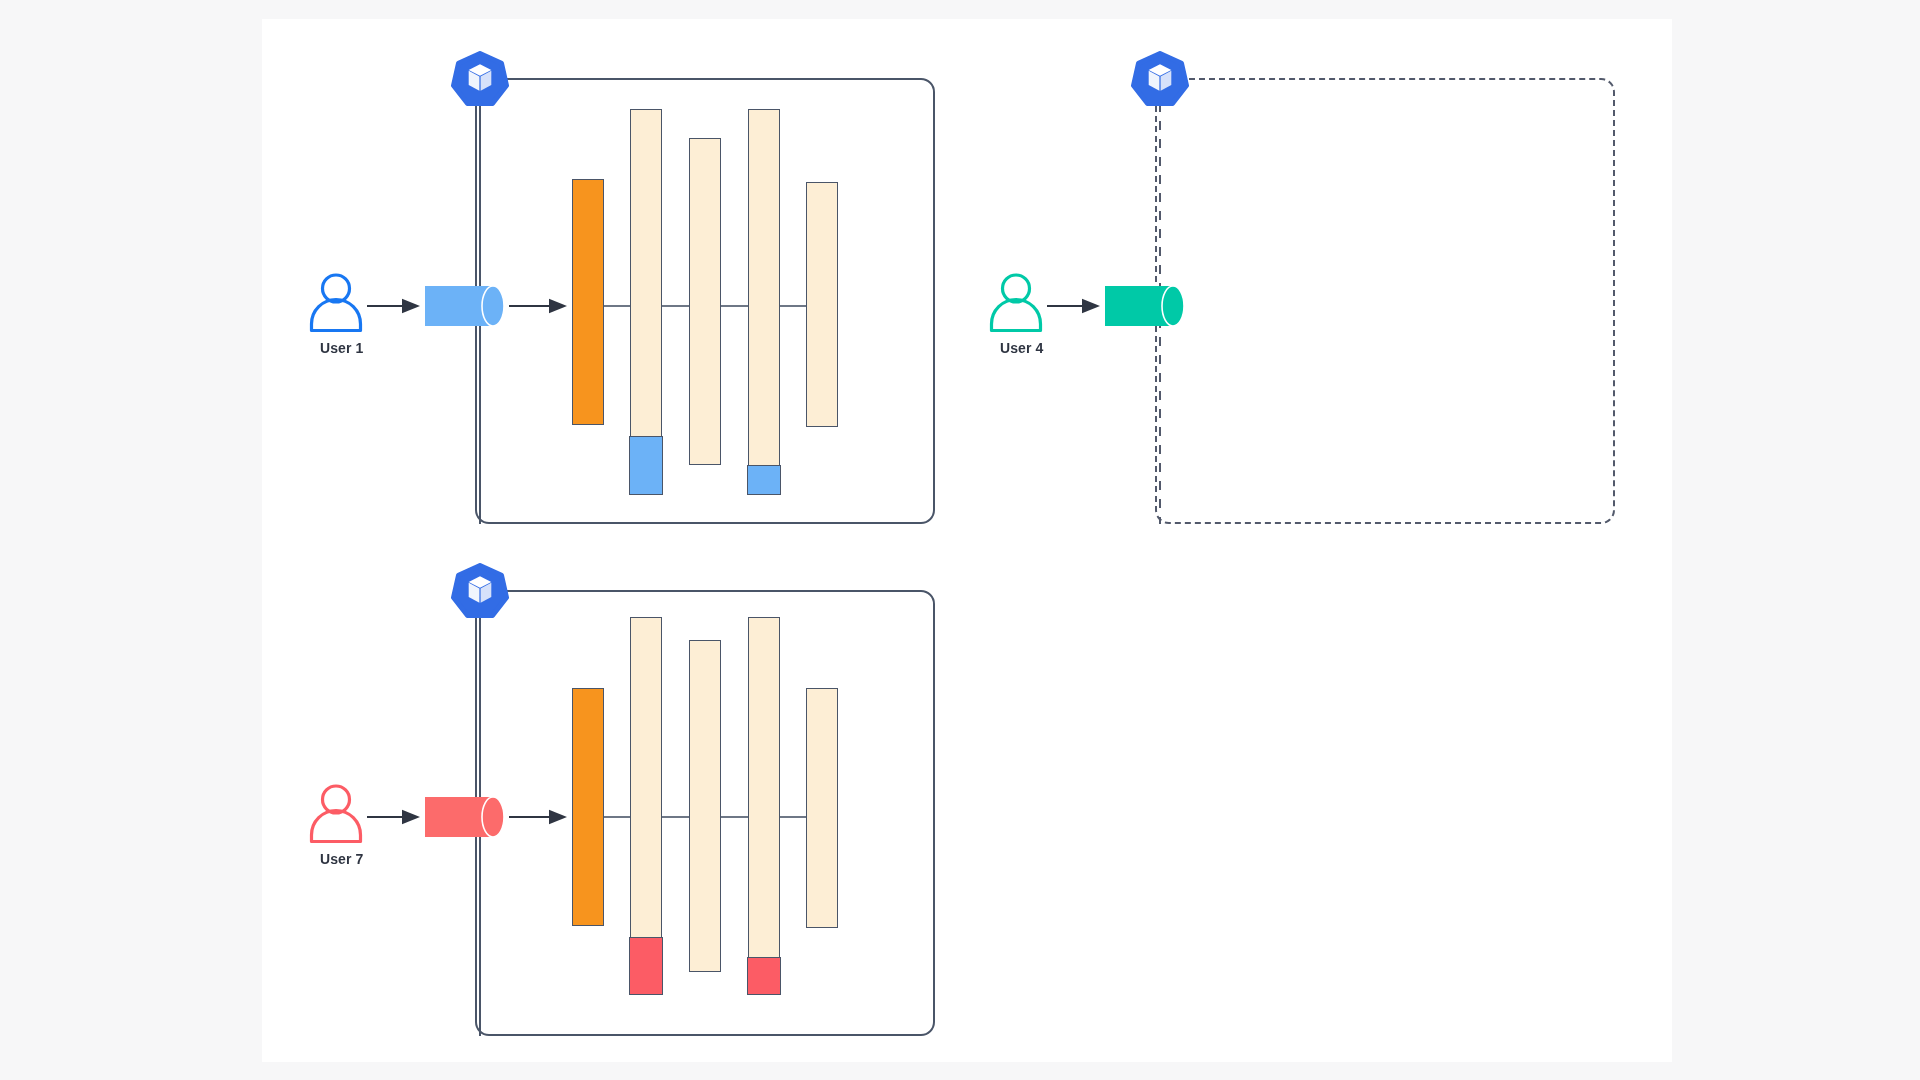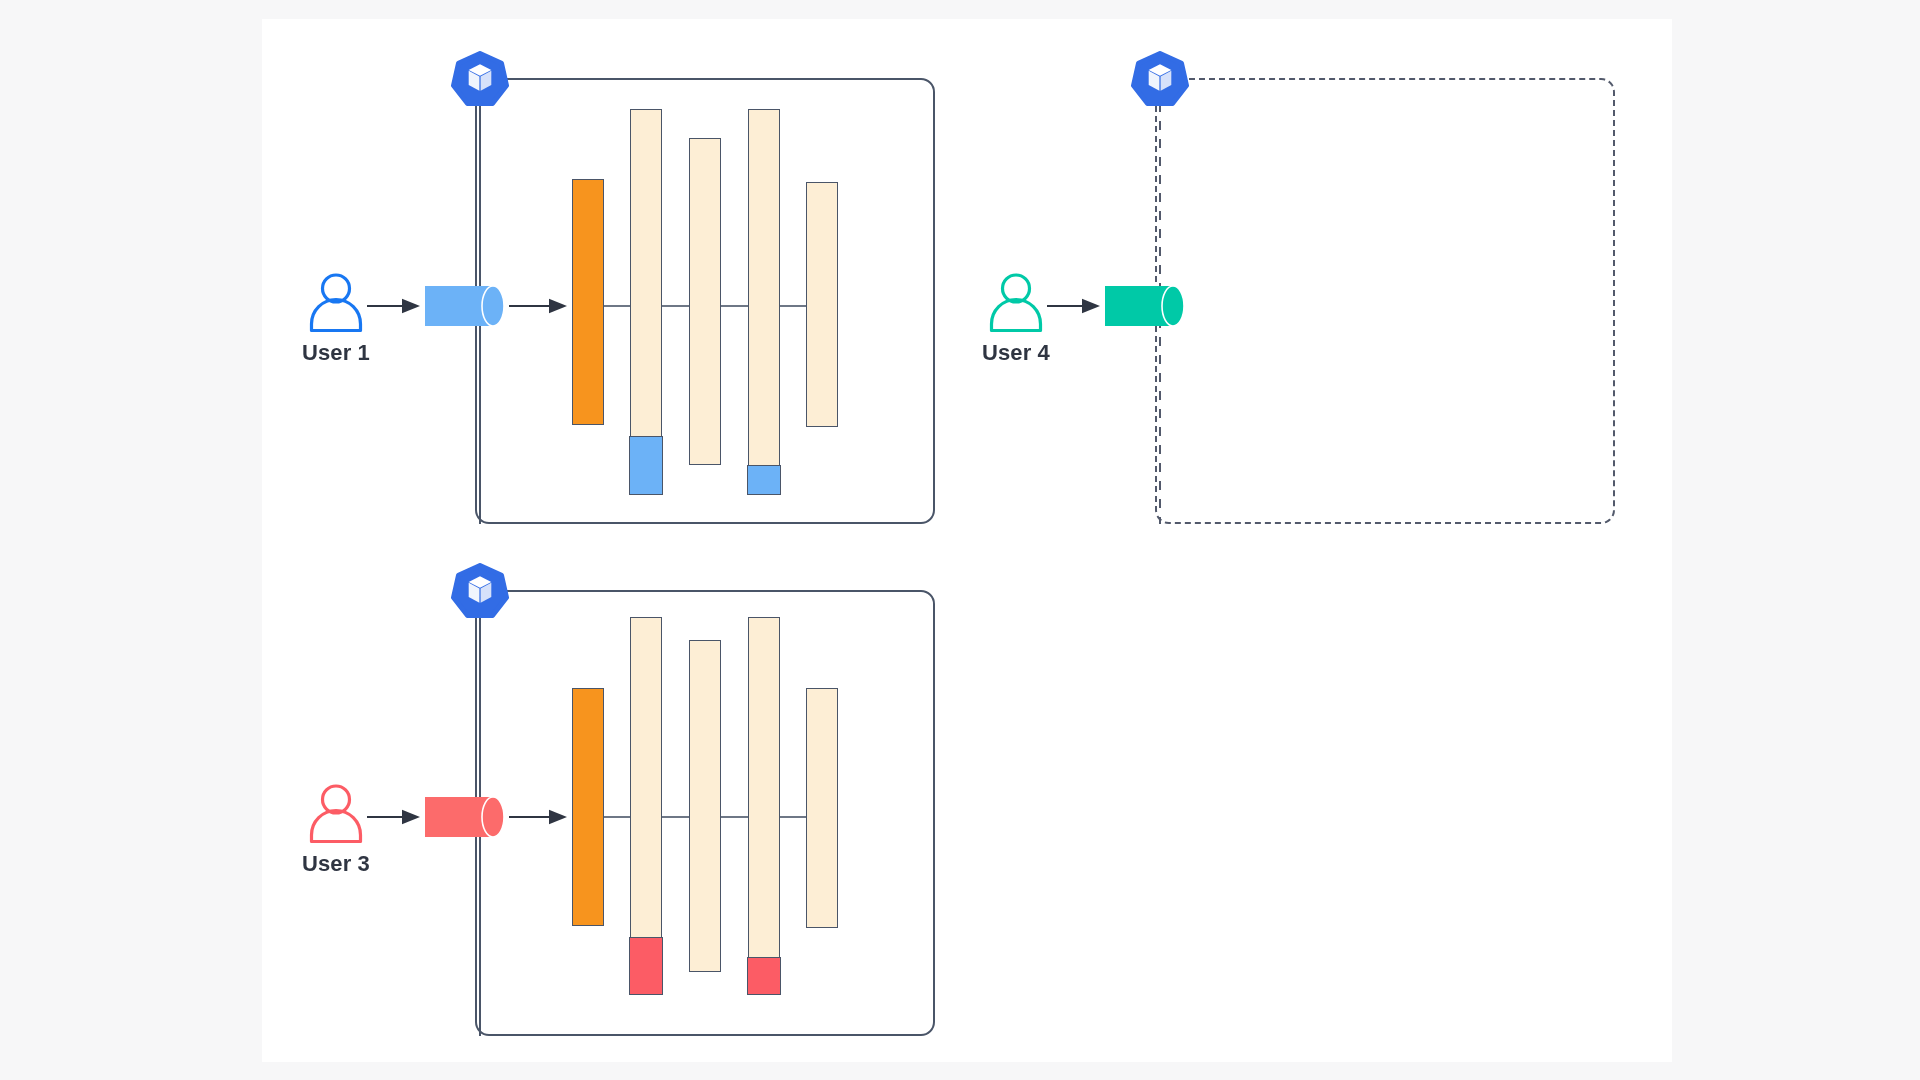--- a/index.html
+++ b/index.html
@@ -58,25 +58,26 @@
   }
 
   
   .actor {
     position: absolute;
     width: 62px;
     height: 62px;
   }
   .actor-label {
     position: absolute;
-    font-size: 22px;
+    font-size: 14px;
     font-weight: bold;
     color: #2f3542;
     white-space: nowrap;
     letter-spacing: 0.1px;
+    margin-left: 18px;
   }
 
   
   .db {
     position: absolute;
     width: 84px;
     height: 52px;
   }
 
   
@@ -155,21 +156,21 @@
       <div class="k8s-badge" style="left:451px;top:563px;"><svg viewBox="0 0 58 58" width="58" height="58">
           <path d="M29 2.5 L50.5 12.2 L55.5 34.5 L41.5 52.5 L16.5 52.5 L2.5 34.5 L7.5 12.2 Z" fill="#326ce5" stroke-linejoin="round" stroke-width="5" stroke="#326ce5"></path>
           <path d="M29 13.2 L40.3 19.0 L29 24.8 L17.7 19.0 Z" fill="#ffffff"></path>
           <path d="M17.7 19.8 L28.4 25.5 L28.4 39.8 L17.7 34.1 Z" fill="#ffffff" opacity="0.93"></path>
           <path d="M40.3 19.8 L29.6 25.5 L29.6 39.8 L40.3 34.1 Z" fill="#ffffff" opacity="0.80"></path>
         </svg></div>
       <div class="actor" style="left:305px;top:783px;"><svg viewBox="0 0 62 62" width="62" height="62">
           <circle cx="31" cy="16.5" r="13.5" fill="none" stroke="#fc5c65" stroke-width="3.2"></circle>
           <path d="M6.5 58.5 L6.5 52 A24.5 24.5 0 0 1 55.5 52 L55.5 58.5 Z" fill="none" stroke="#fc5c65" stroke-width="3.2" stroke-linejoin="round"></path>
         </svg></div>
-      <div class="actor-label" style="left:302px;top:851px;">User 3</div>
+      <div class="actor-label" style="left:302px;top:851px;">User 7</div>
       <div class="db" style="left:423px;top:791px;"><svg viewBox="0 0 84 52" width="84" height="52">
           <rect x="2" y="6" width="68" height="40" fill="#fc6b6b"></rect>
           <ellipse cx="70" cy="26" rx="11" ry="20" fill="#fc6b6b" stroke="#ffffff" stroke-width="1.6"></ellipse>
         </svg></div>
       <div class="bar" style="left:572px;top:688px;width:32px;height:238px;background:#f7941e;"></div>
       <div class="bar" style="left:630px;top:617px;width:32px;height:377px;background:#fdeed5;">
         <div class="bar-seg" style="bottom:-1.6px;height:58px;background:#fc5c65;"></div>
       </div>
       <div class="bar" style="left:689px;top:640px;width:32px;height:332px;background:#fdeed5;"></div>
       <div class="bar" style="left:748px;top:617px;width:32px;height:377px;background:#fdeed5;">

